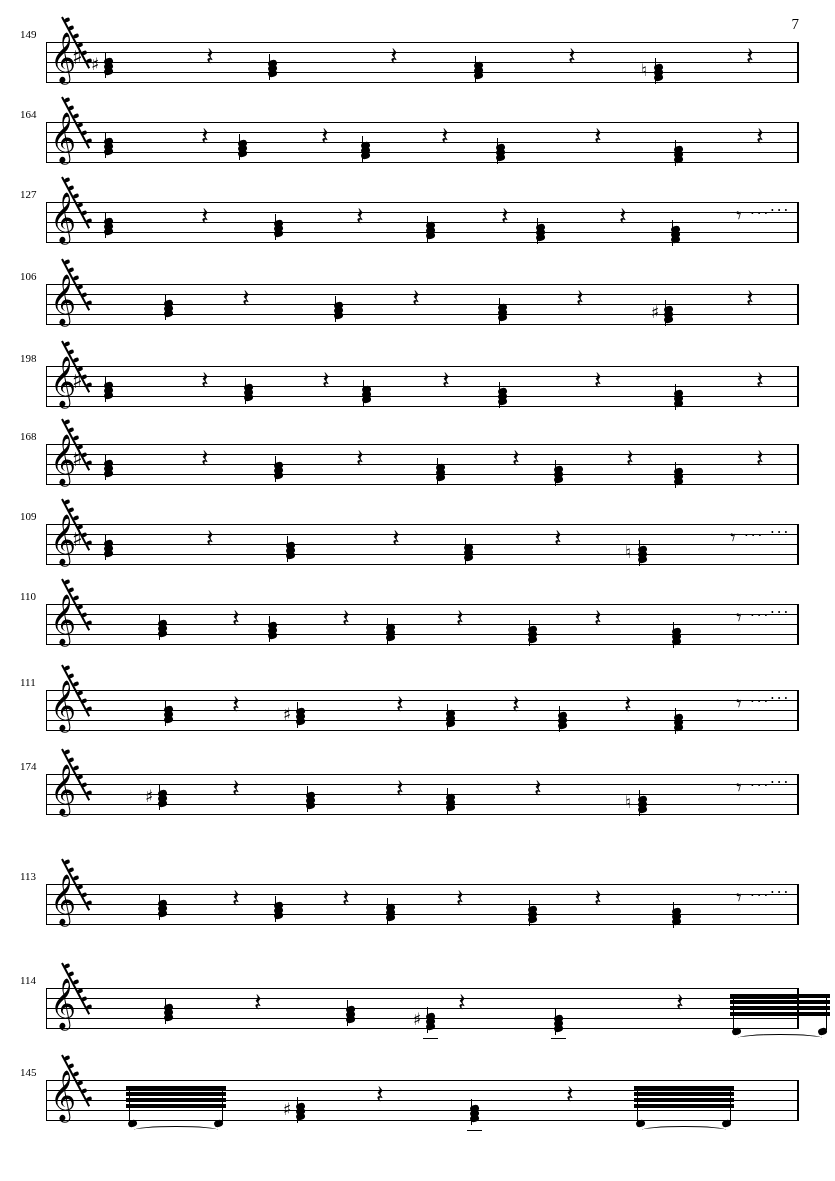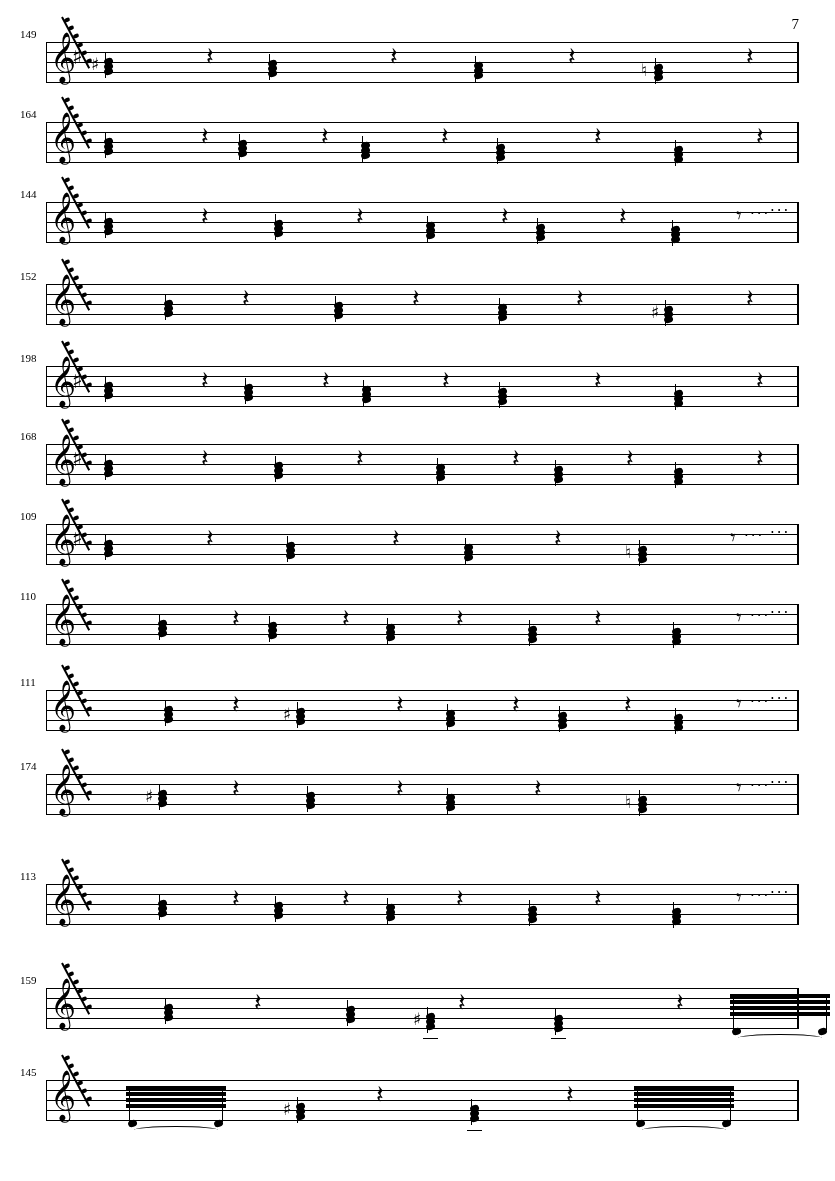--- a/index.html
+++ b/index.html
@@ -272,21 +272,21 @@
         <div class="rest" style="left: 594px; top: 14px;">𝄽</div>
         <div class="chord" style="left: 674px; top: 12px;">
           <div class="notehead" style="left: 0px; top: 34px;"></div>
           <div class="notehead" style="left: 0px; top: 29px;"></div>
           <div class="notehead" style="left: 0px; top: 24px;"></div>
           <div class="stem" style="left: 0.5px; top: 18px; height: 26px;"></div>
         </div>
         <div class="rest" style="left: 756px; top: 14px;">𝄽</div>
       </div>
       <div class="system" style="top: 190px;">
-        <div class="measure-number">144</div>
+        <div class="measure-number">127</div>
         <div class="staff">
           <div class="line l0"></div>
           <div class="line l1"></div>
           <div class="line l2"></div>
           <div class="line l3"></div>
           <div class="line l4"></div>
         </div>
         <div class="barline" style="left: 46px;"></div>
         <div class="barline final" style="left: 797px;"></div>
         <div class="clef" style="left: 50px; top: 5px;">𝄞</div>
@@ -331,21 +331,21 @@
           <div class="notehead" style="left: 0px; top: 34px;"></div>
           <div class="notehead" style="left: 0px; top: 29px;"></div>
           <div class="notehead" style="left: 0px; top: 24px;"></div>
           <div class="stem" style="left: 0.5px; top: 18px; height: 26px;"></div>
         </div>
         <div class="rest eighth" style="left: 736px; top: 13px;">𝄾</div>
         <div class="dots" style="left: 750px; top: 17px;">···</div>
         <div class="dots" style="left: 770px; top: 14px;">···</div>
       </div>
       <div class="system" style="top: 272px;">
-        <div class="measure-number">152</div>
+        <div class="measure-number">106</div>
         <div class="staff">
           <div class="line l0"></div>
           <div class="line l1"></div>
           <div class="line l2"></div>
           <div class="line l3"></div>
           <div class="line l4"></div>
         </div>
         <div class="barline" style="left: 46px;"></div>
         <div class="barline final" style="left: 797px;"></div>
         <div class="clef" style="left: 50px; top: 5px;">𝄞</div>
@@ -784,21 +784,21 @@
           <div class="notehead" style="left: 0px; top: 34px;"></div>
           <div class="notehead" style="left: 0px; top: 29px;"></div>
           <div class="notehead" style="left: 0px; top: 24px;"></div>
           <div class="stem" style="left: 0.5px; top: 18px; height: 26px;"></div>
         </div>
         <div class="rest eighth" style="left: 736px; top: 13px;">𝄾</div>
         <div class="dots" style="left: 750px; top: 17px;">···</div>
         <div class="dots" style="left: 770px; top: 14px;">···</div>
       </div>
       <div class="system" style="top: 976px;">
-        <div class="measure-number">159</div>
+        <div class="measure-number">114</div>
         <div class="staff">
           <div class="line l0"></div>
           <div class="line l1"></div>
           <div class="line l2"></div>
           <div class="line l3"></div>
           <div class="line l4"></div>
         </div>
         <div class="barline" style="left: 46px;"></div>
         <div class="barline final" style="left: 797px;"></div>
         <div class="clef" style="left: 50px; top: 5px;">𝄞</div>

